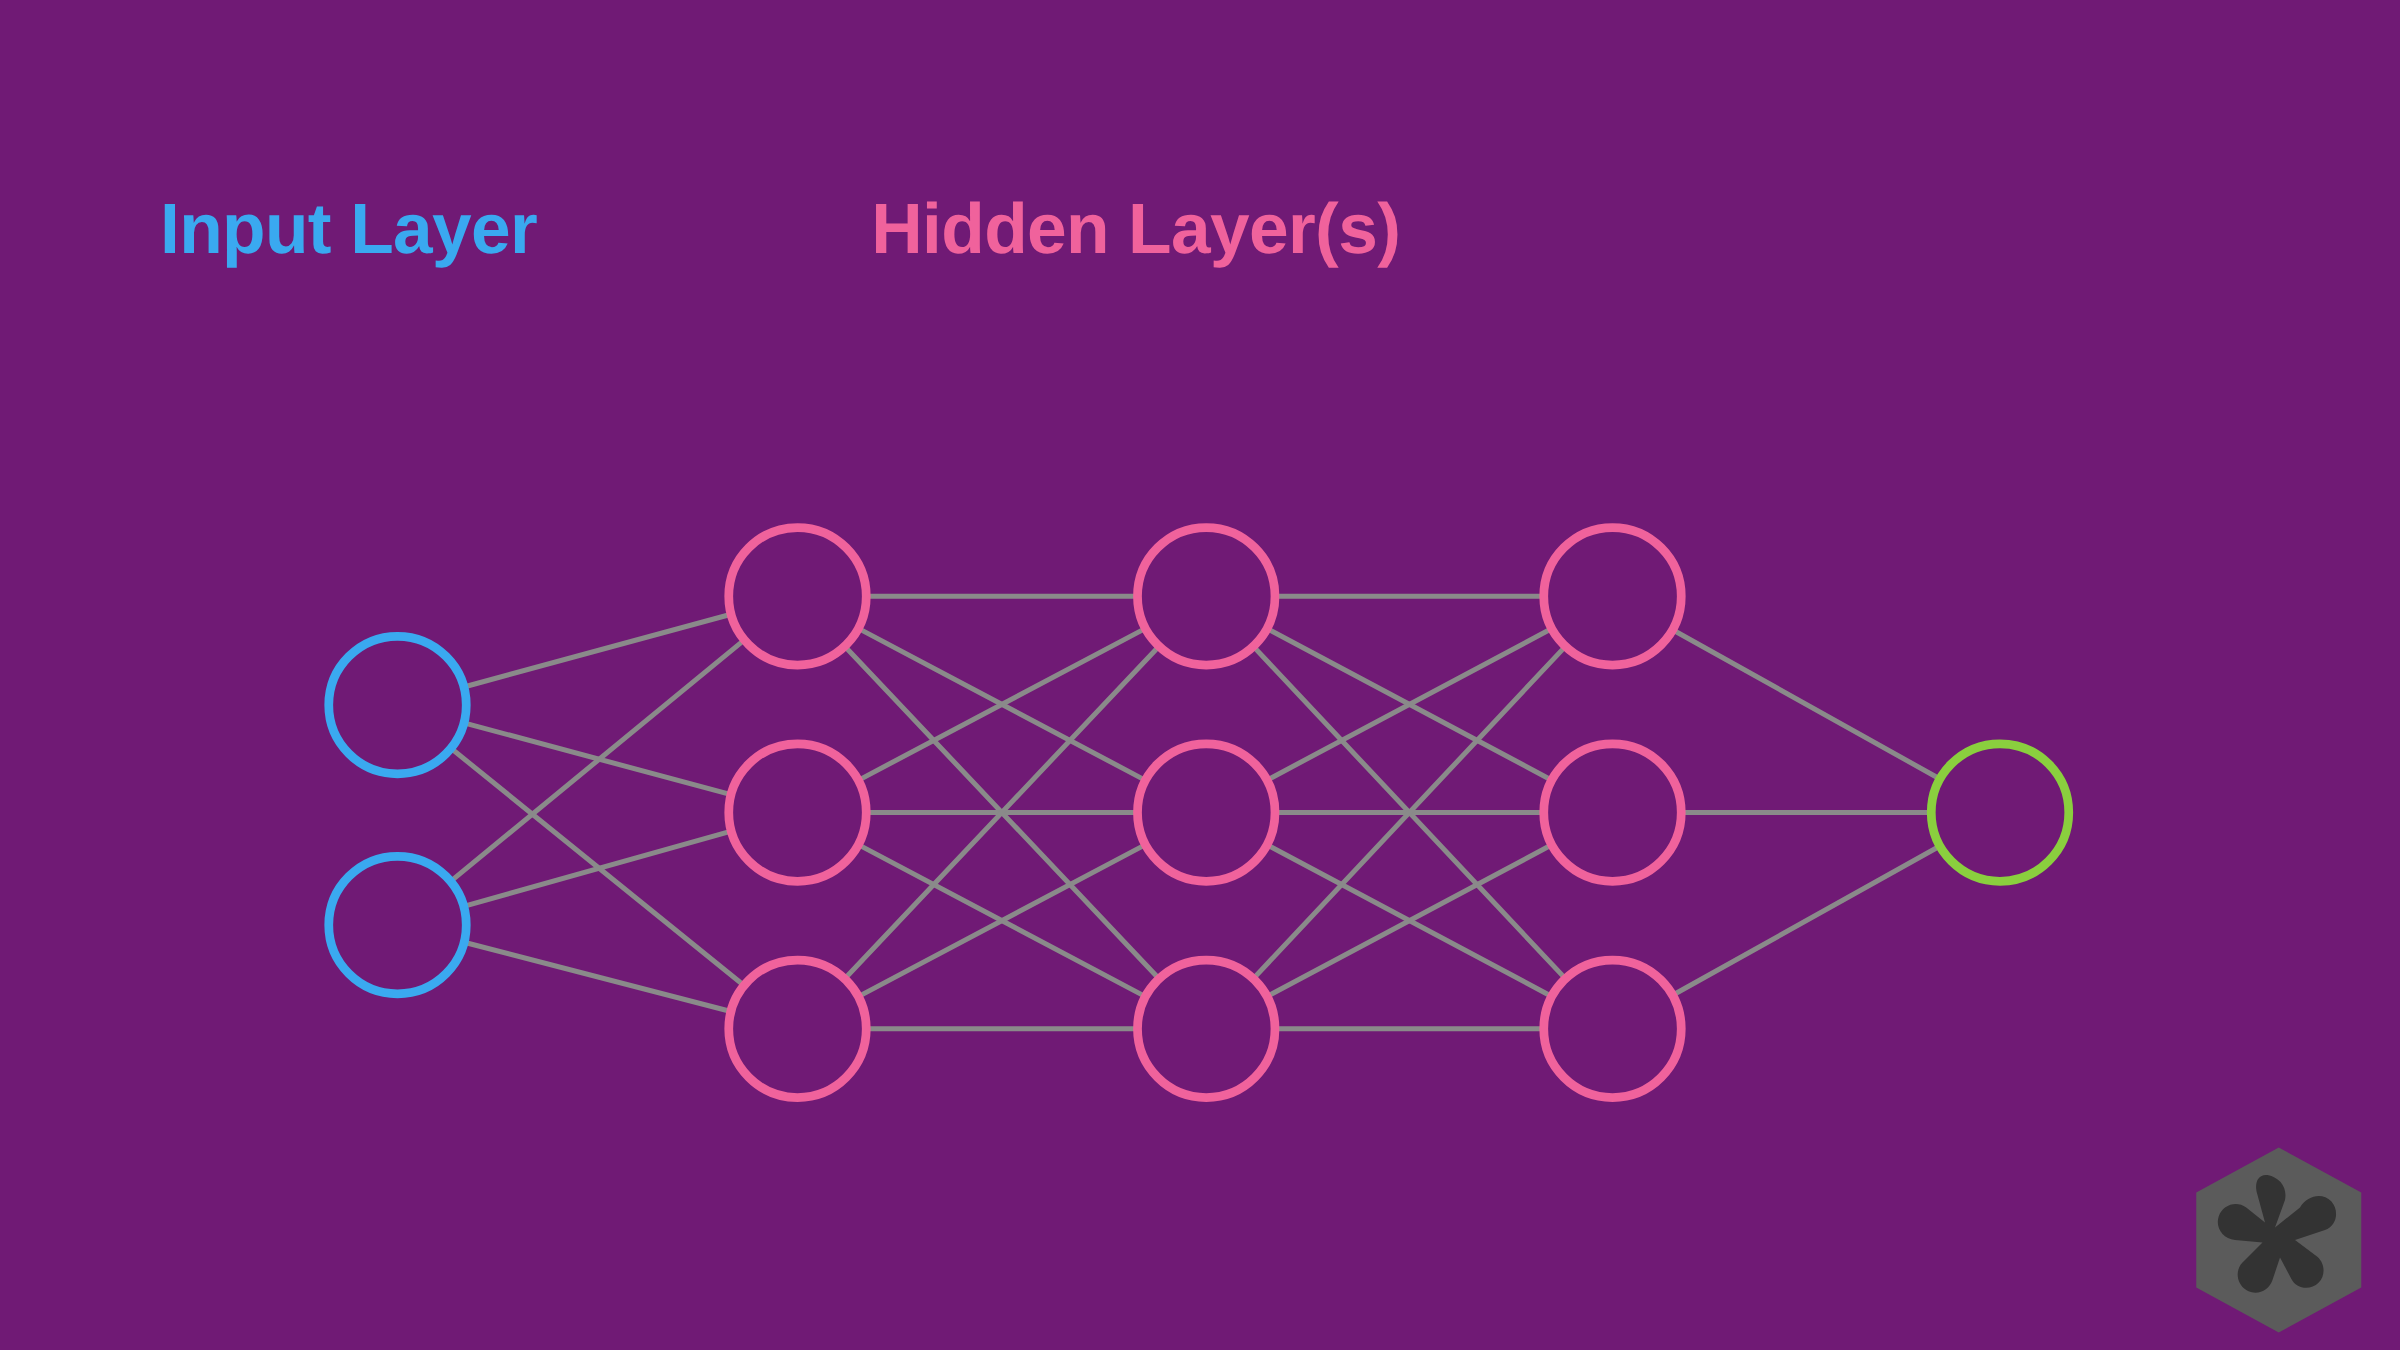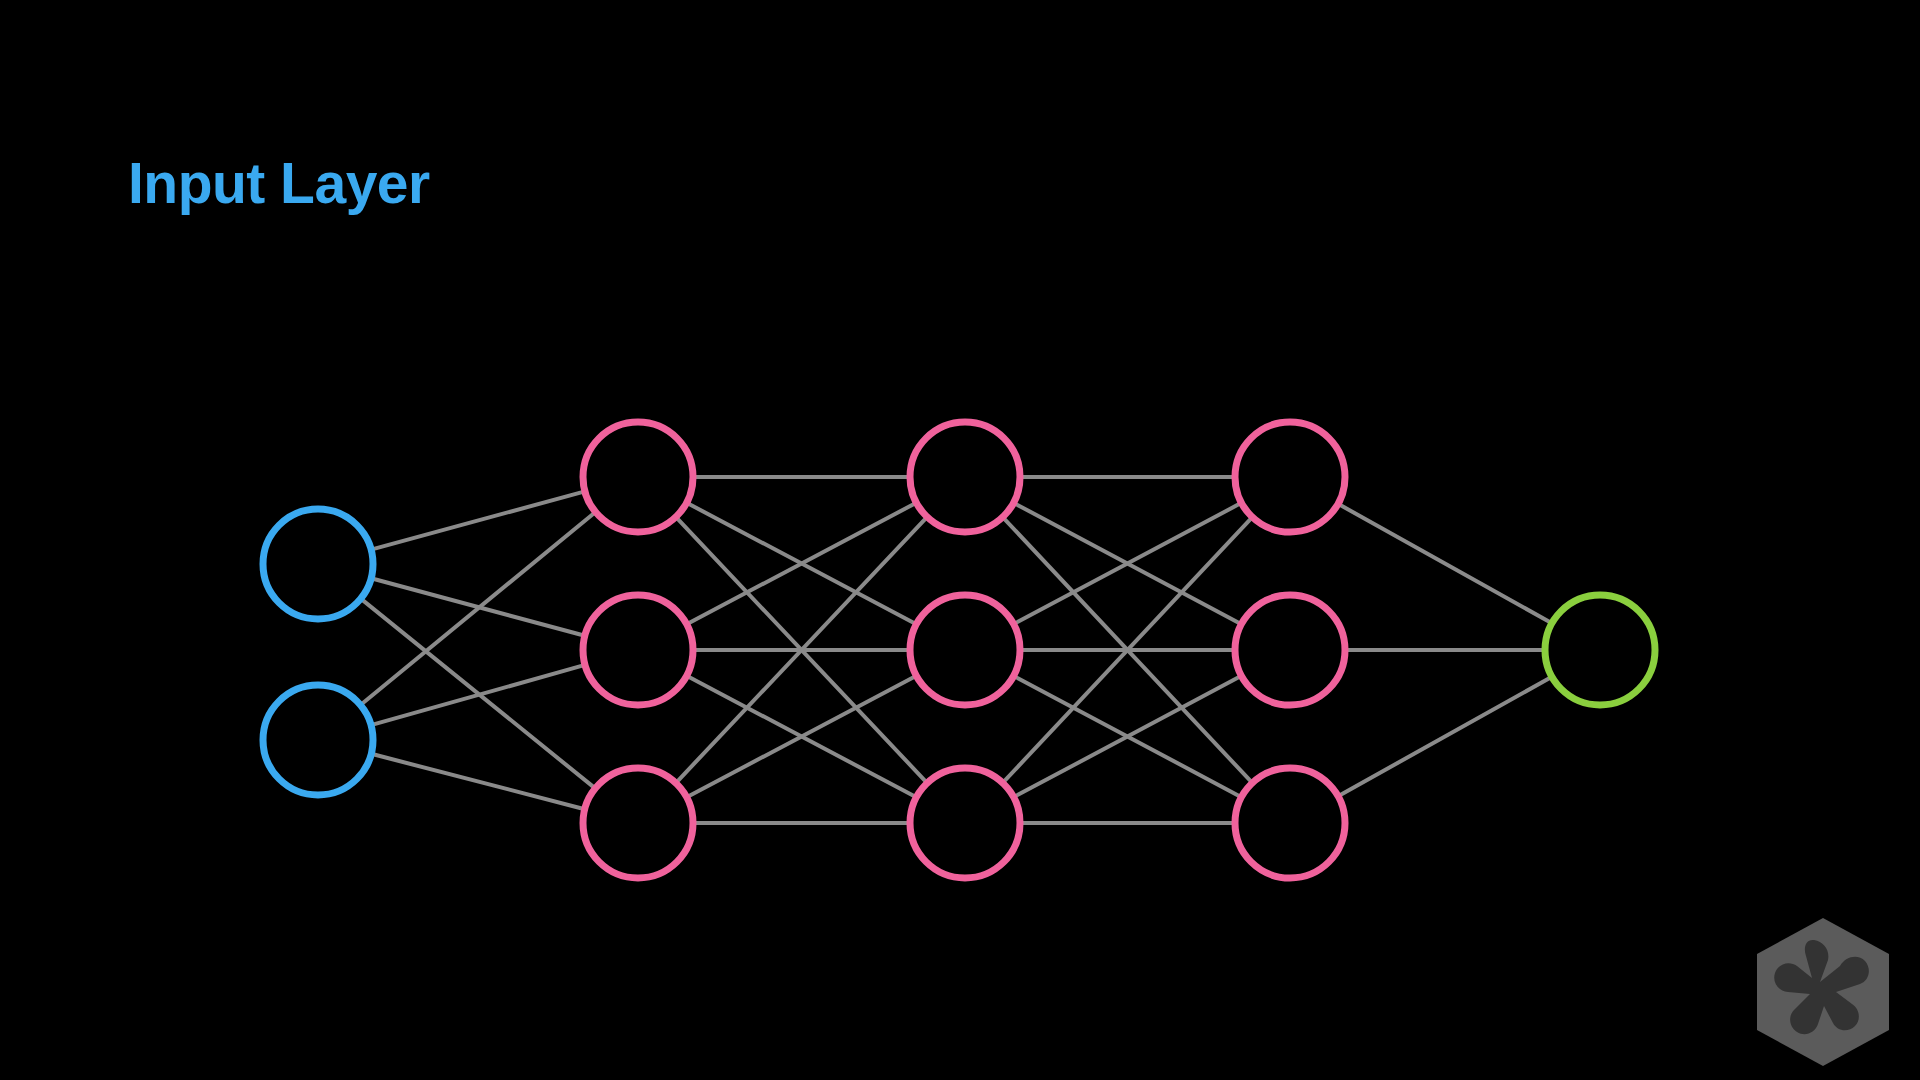--- a/index.html
+++ b/index.html
@@ -45,24 +45,25 @@
   #watermark {
     position:absolute;
     right:22px; bottom:8px;
     width:150px; height:160px;
     opacity:1;
   }
 </style>
 </head>
 <body style="background: rgb(51, 51, 51);">
 
-<div id="stage" style="background: #000000;">
+<div id="stage" style="background: #701a75;">
 
   <div class="legend">
     <div class="legend-label" id="label-input" style="color: rgb(58, 169, 240); left: 128px;">Input Layer</div>
+    <div class="legend-label" id="label-hidden" style="color: rgb(240, 98, 156); left: 697px;">Hidden Layer(s)</div>
   </div>
 
   <svg id="network" viewBox="0 0 1920 1080">
     <g id="edges-group">
         <line x1="371.07347570787084" y1="549.5706487919226" x2="584.9265242921292" y2="491.4293512080774" stroke="#8A8A8A" stroke-width="4" class="edge"></line>
         <line x1="371.1152718450462" y1="578.2747293083562" x2="584.8847281549538" y2="635.7252706916438" stroke="#8A8A8A" stroke-width="4" class="edge"></line>
         <line x1="360.75157891838325" y1="598.6020591870664" x2="595.2484210816167" y2="788.3979408129336" stroke="#8A8A8A" stroke-width="4" class="edge"></line>
         <line x1="360.4906385607359" y1="705.0780064328952" x2="595.5093614392641" y2="511.9219935671048" stroke="#8A8A8A" stroke-width="4" class="edge"></line>
         <line x1="370.94580170846444" y1="725.1089932694944" x2="585.0541982915356" y2="664.8910067305056" stroke="#8A8A8A" stroke-width="4" class="edge"></line>
         <line x1="371.23833218563556" y1="753.8086924106492" x2="584.7616678143645" y2="809.1913075893508" stroke="#8A8A8A" stroke-width="4" class="edge"></line>

